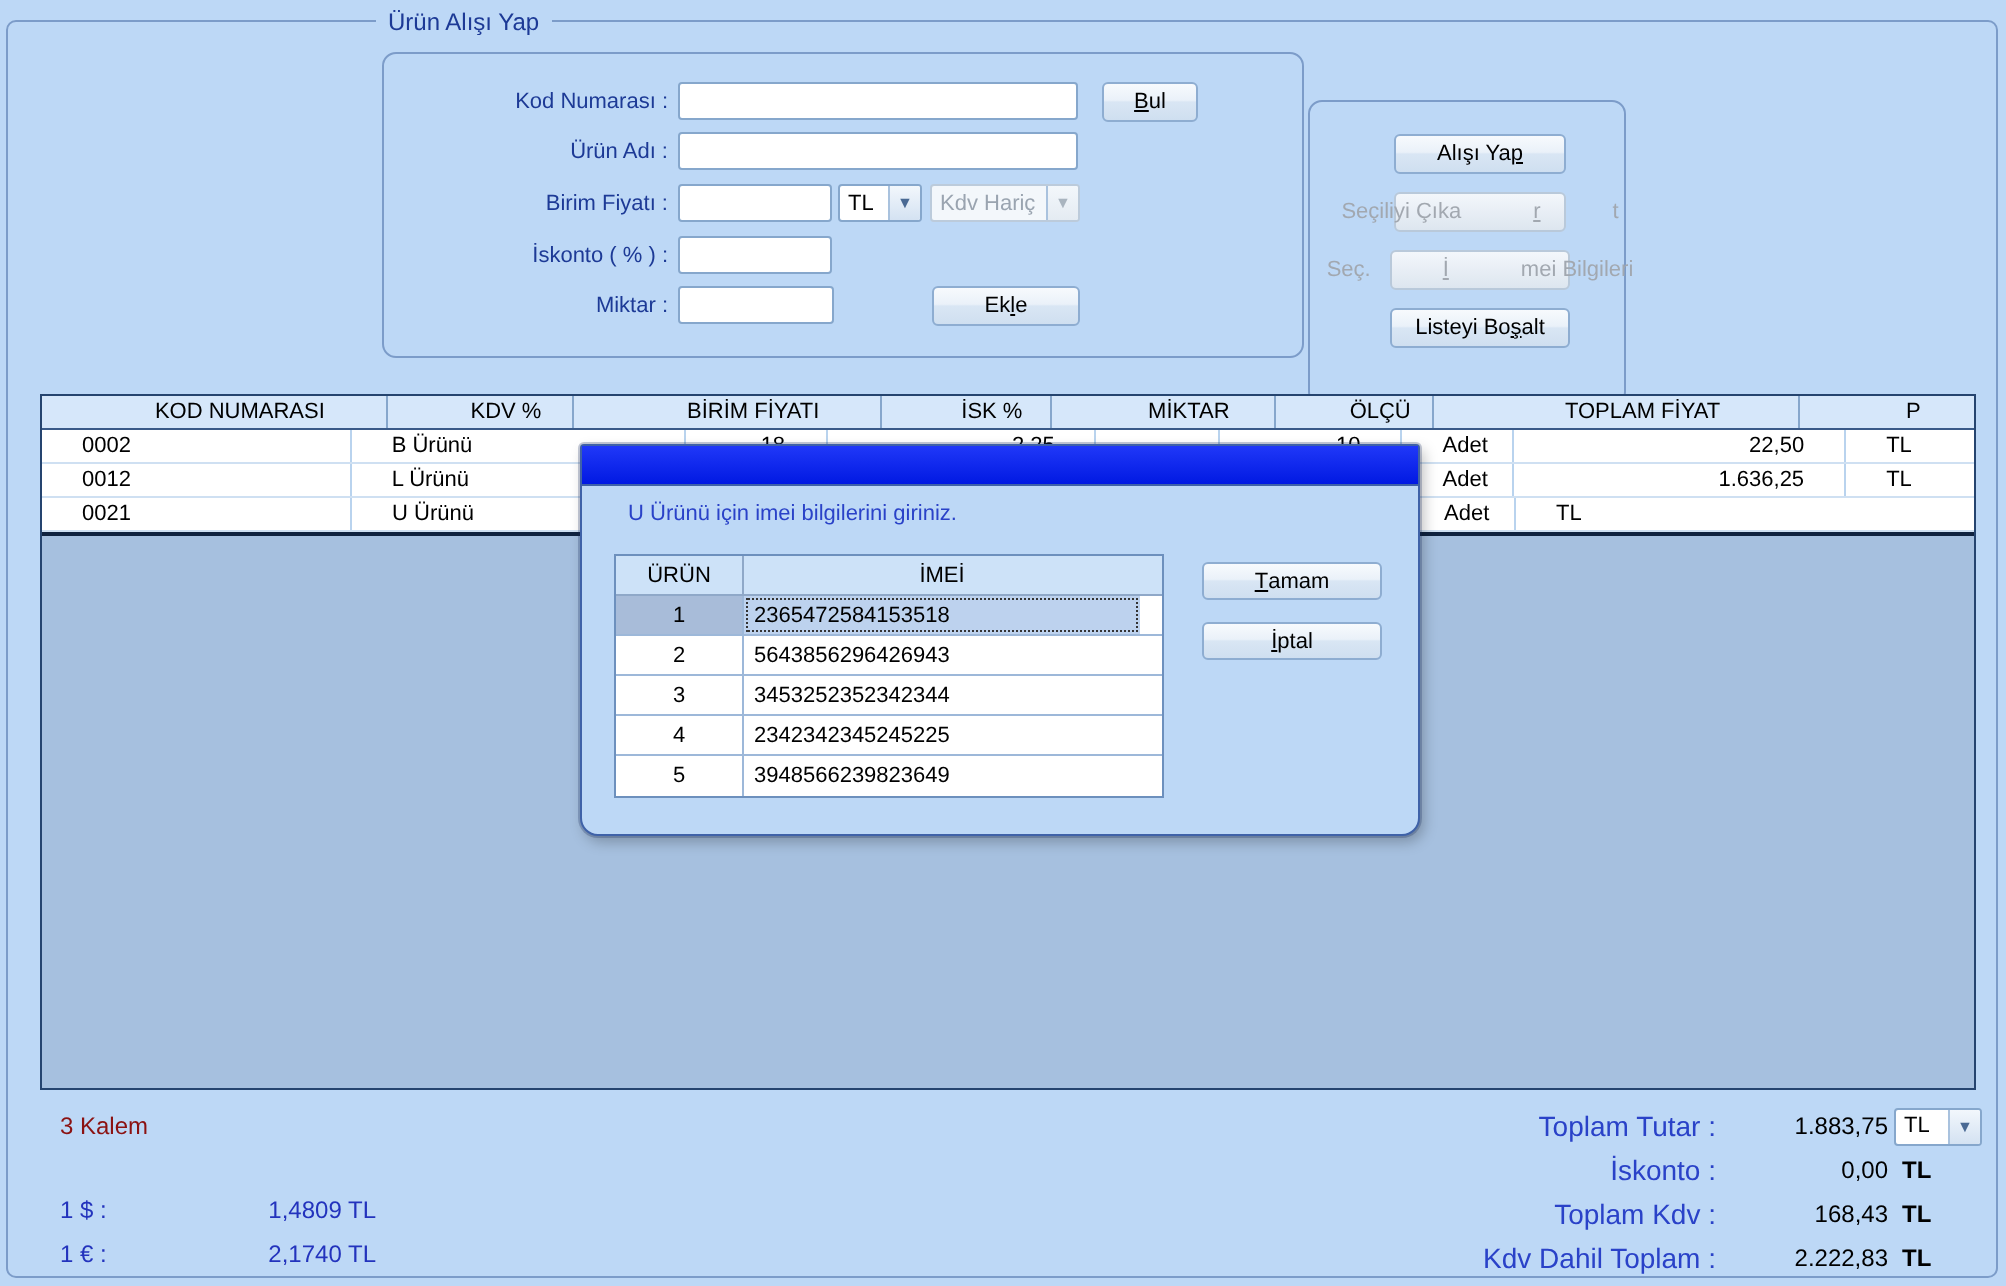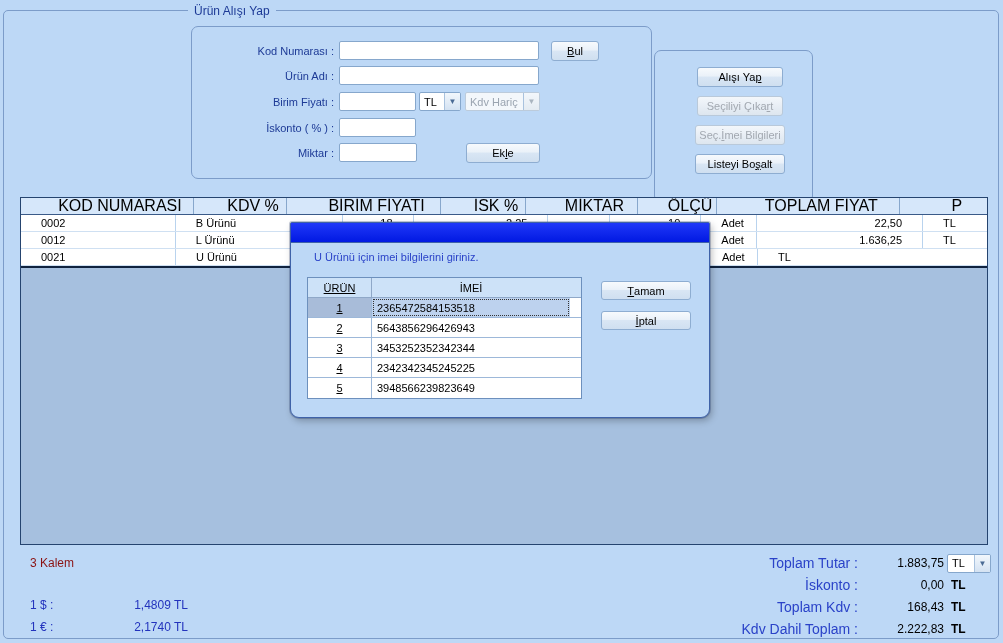--- a/index.html
+++ b/index.html
@@ -37,21 +37,21 @@
   .btn {
     position:absolute; height:20px;
     background:linear-gradient(180deg,#f7fafd 0%,#eaf1f9 45%,#d9e6f4 50%,#cfdff0 100%);
     border:1px solid #8eadd1; border-radius:3px;
     font-family:"Liberation Sans", sans-serif; font-size:11px; color:#000;
     display:flex; align-items:center; justify-content:center;
     cursor:pointer; white-space:nowrap;
   }
   .btn.disabled {
     background:linear-gradient(180deg,#f3f7fb 0%,#e8eef5 50%,#dde6ef 100%);
-    border-color:#b9c9da; color:#a2a8b0; cursor:default;
+    border-color:#b9c9da; color:#a2a8b0; cursor:default;gap:36px;
   }
   .acc { text-decoration:underline; }
   
   .combo {
     position:absolute; height:19px; background:#fff;
     border:1px solid #86a7cc; border-radius:2px;
     display:flex; align-items:stretch; overflow:hidden;
   }
   .combo .val { flex:1; display:flex; align-items:center; padding-left:4px; }
   .combo .drop {
@@ -63,21 +63,21 @@
   .combo.disabled .val { color:#9aa4b0; }
   .combo.disabled .drop { color:#a9b4bf; background:linear-gradient(180deg,#f3f7fb,#e4ebf2); }
   
   .grid {
     position:absolute; left:20px; top:197px; width:968px; height:348px;
     border:1px solid #25446f; background:#a6c0df;
   }
   .grid-header { display:flex; height:17px; background:#d6e7fa; border-bottom:1px solid #3a5a88; }
   .gh {
     display:flex; align-items:center; justify-content:center;
-    border-right:1px solid #87a7cc; font-size:16px; color:#000; overflow:hidden;margin-left:26px;
+    border-right:1px solid #87a7cc; font-size:11px; color:#000; overflow:hidden;margin-left:26px;
   }
   .grid-row { display:flex; height:17px; background:#fff; border-bottom:1px solid #cfe0f2; }
   .gc {
     display:flex; align-items:center; border-right:1px solid #b9d3ee;
     padding:0 20px; overflow:hidden; white-space:nowrap;
   }
   .gc.r { justify-content:flex-end; }
   .grid-rows-end { height:2px; background:#10233f; }
   .c-kod{width:155px}.c-ad{width:167px}.c-kdv{width:71px}.c-birim{width:135px}
   .c-isk{width:62px}.c-miktar{width:91px}.c-olcu{width:56px}.c-toplam{width:166px}
@@ -109,21 +109,21 @@
   .imei-header { display:flex; height:20px; background:#cde2f8; border-bottom:1px solid #8fa8c8; }
   .ih {
     display:flex; align-items:center; justify-content:center;
     border-right:1px solid #8fa8c8; color:#000;
   }
   .imei-row { display:flex; height:20px; background:#fff; border-bottom:1px solid #9db8d9; }
   .imei-row:last-child { border-bottom:none; }
   .ic { display:flex; align-items:center; border-right:1px solid #9db8d9; overflow:hidden; }
   .ic.center { justify-content:center; }
   .ic.left { padding-left:5px; }
-  .col-no { width:64px;text-decoration:underline; }
+  .col-no { width:64px; }
   .col-imei { width:198px; border-right:none; }
   .imei-row.selected .col-no { background:#a8bcd9; }
   .imei-row.selected .col-imei { background:#bdd2ee; outline:1px dotted #333; outline-offset:-2px; }
   .modal .btn { left:310px; width:90px; height:19px; }
 </style>
 </head>
 <body>
 
 <div class="groupbox">
   <div class="groupbox-title">Ürün Alışı Yap</div>

